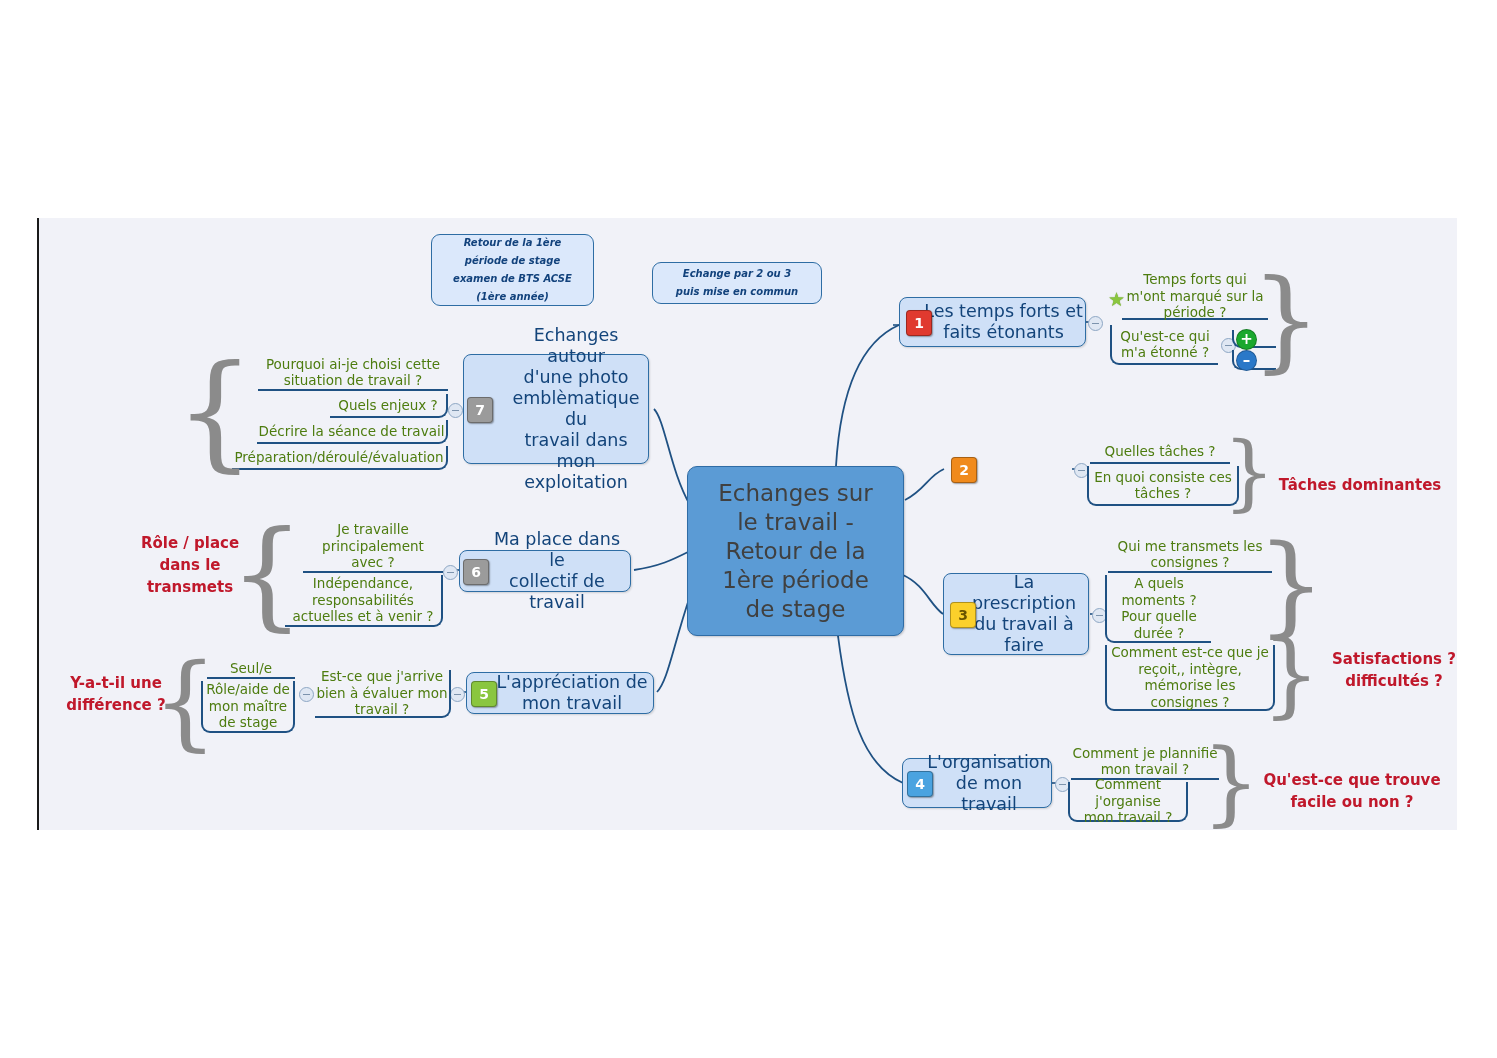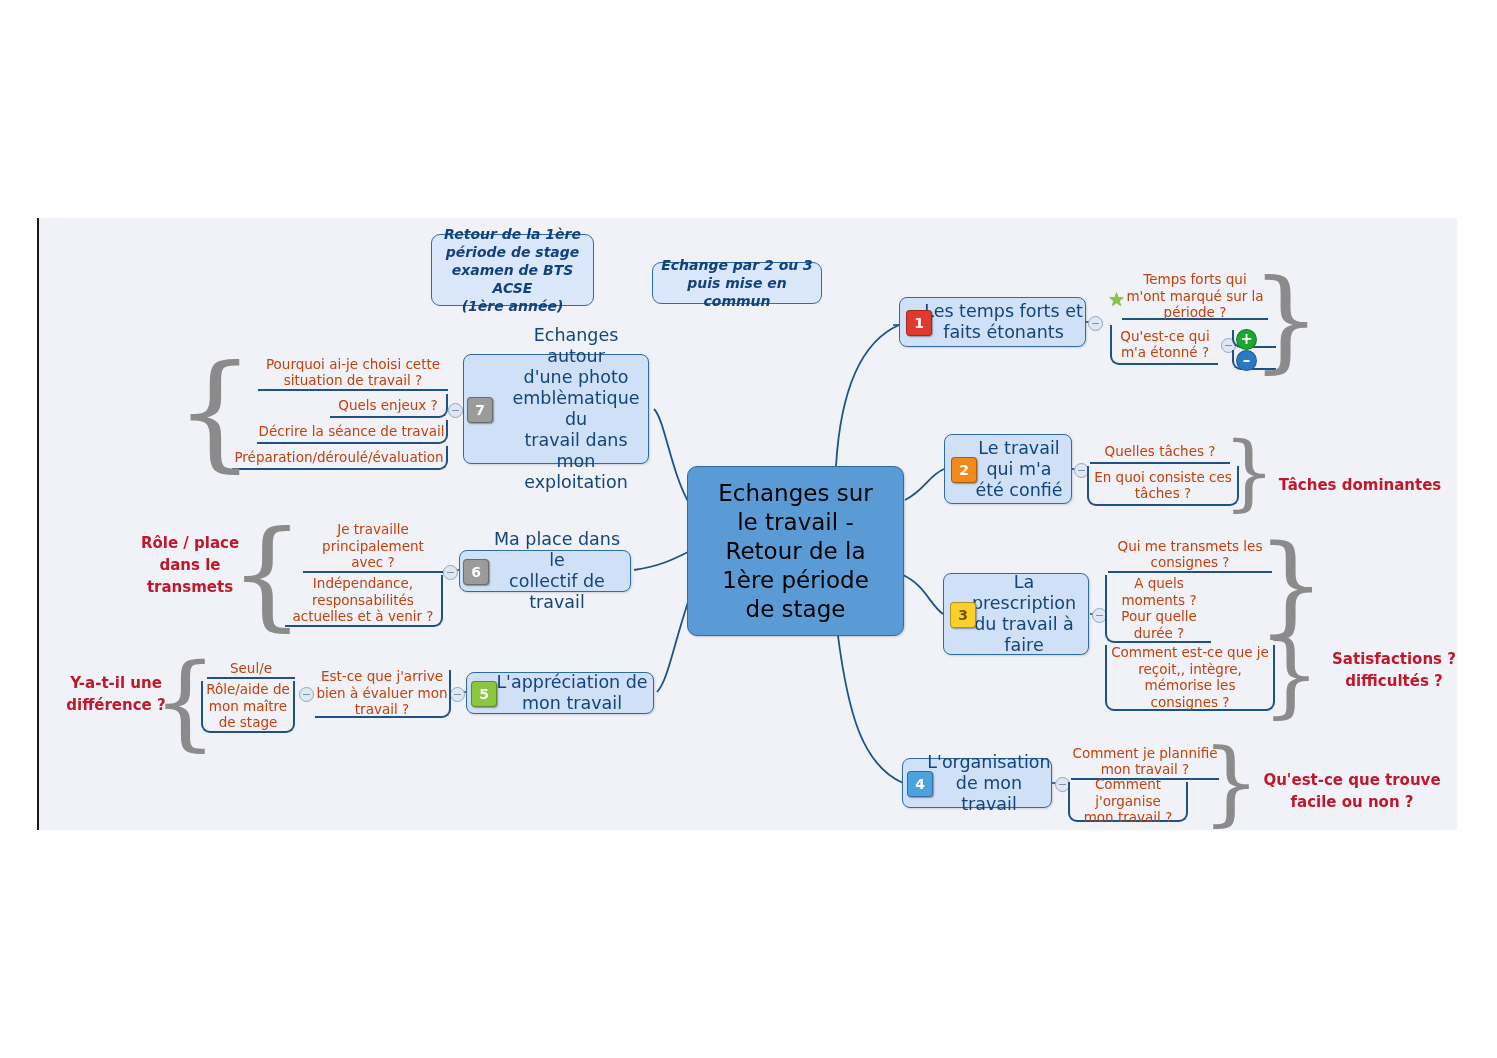--- a/index.html
+++ b/index.html
@@ -9,40 +9,40 @@
   .canvas{position:absolute;left:37px;top:218px;width:1420px;height:612px;
           background:#f1f2f8;border-left:2px solid #1a1a1a;box-sizing:border-box;}
 
   svg.links{position:absolute;left:0;top:0;width:1497px;height:1058px;pointer-events:none;}
 
   
   .node{position:absolute;box-sizing:border-box;display:flex;align-items:center;
         justify-content:center;text-align:center;color:#13447a;}
 
   .central{background:#5b9bd5;border:1px solid #2f6ca5;border-radius:10px;
-           color:#000000;font-size:23px;line-height:29px;
+           color:#404040;font-size:23px;line-height:29px;
            box-shadow:1px 1px 2px rgba(0,0,0,.18);}
 
   .main{background:#cfe0f7;border:1px solid #2e6da4;border-radius:8px;
         font-size:17.5px;line-height:21px;color:#13447a;
         box-shadow:1px 1px 2px rgba(0,0,0,.14);}
 
   .titlebox{background:#dbe8fb;border:1.5px solid #2e6da4;border-radius:9px;
             font-style:italic;font-weight:bold;color:#12427c;
-            font-size:14px;line-height:18px;}
+            font-size:10px;line-height:18px;}
 
   
   .badge{position:absolute;width:24px;height:24px;border-radius:4px;
          display:flex;align-items:center;justify-content:center;
          color:#fff;font-weight:bold;font-size:14px;
          border:1px solid rgba(0,0,0,.30);
          box-shadow:1px 1px 1.5px rgba(0,0,0,.35);}
 
   
-  .sub{position:absolute;box-sizing:border-box;color:#c2410c;
+  .sub{position:absolute;box-sizing:border-box;color:#4d7c0f;
        font-size:13.5px;line-height:16.5px;text-align:center;
        display:flex;align-items:center;justify-content:center;
        border-bottom:2px solid #1f5183;}
   .sub.br{border-right:2px solid #1f5183;border-bottom-right-radius:9px;}
   .sub.bl{border-left:2px solid #1f5183;border-bottom-left-radius:9px;}
   .sub.plain{border-bottom:2px solid #1f5183;}
 
   
   .dot{position:absolute;width:13px;height:13px;border-radius:50%;
        background:#dfe7f3;border:1px solid #8ea7c4;}
@@ -158,27 +158,20 @@
 
   <div class="sub bl" style="left:1232px;top:330px;width:44px;height:18px;border-bottom:2px solid #1f5183;"></div>
   <div class="circ" style="left:1236px;top:329px;background:#1aa82e;">+</div>
 
   <div class="sub bl" style="left:1232px;top:350px;width:44px;height:20px;"></div>
   <div class="circ" style="left:1236px;top:350px;background:#2a78c8;">–</div>
 
   <div class="brace" style="left:1273px;top:266px;width:26px;height:108px;font-size:110px;">}</div>
 
 
-  <div class="node main" style="left:944px;top:434px;width:128px;height:70px;padding-left:22px;">
-    <div>
-      <div>Le travail</div>
-      <div>qui m'a</div>
-      <div>été confié</div>
-    </div>
-  </div>
   <div class="badge" style="left:951px;top:457px;background:#f08a1c;">
     <span>2</span>
   </div>
   <div class="dot" style="left:1074px;top:463px;"></div>
 
   <div class="sub plain" style="left:1090px;top:440px;width:140px;height:24px;">
     <div>Quelles tâches ?</div>
   </div>
 
   <div class="sub bl br" style="left:1087px;top:466px;width:152px;height:40px;">

